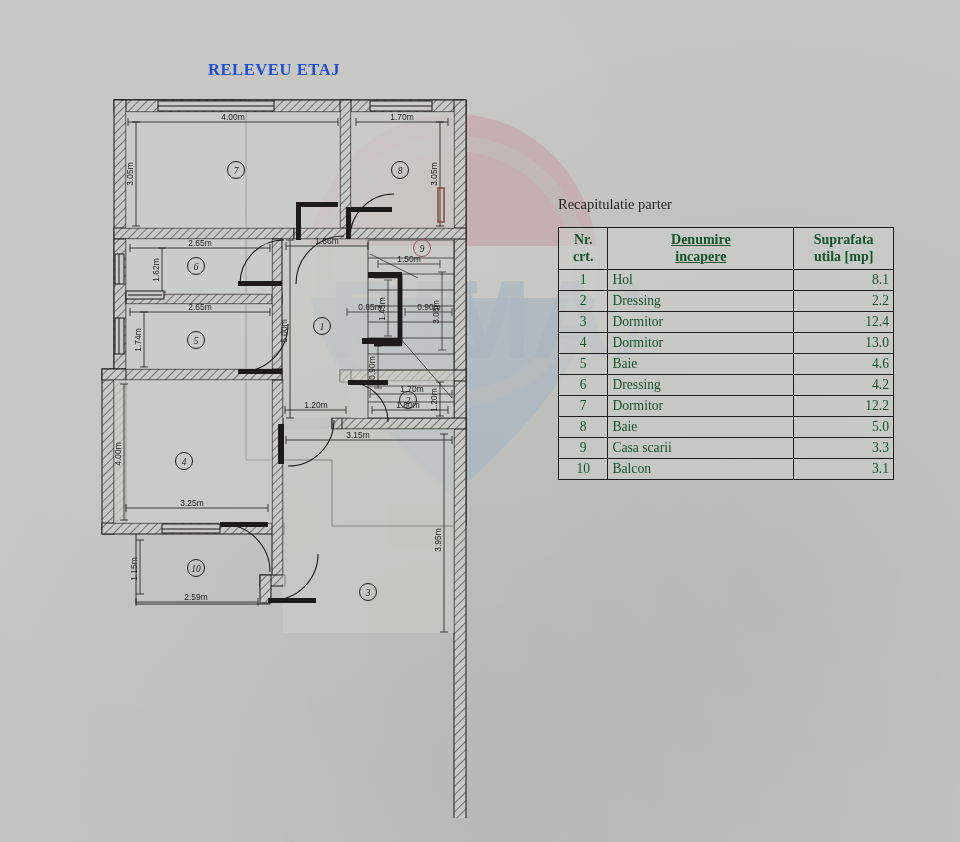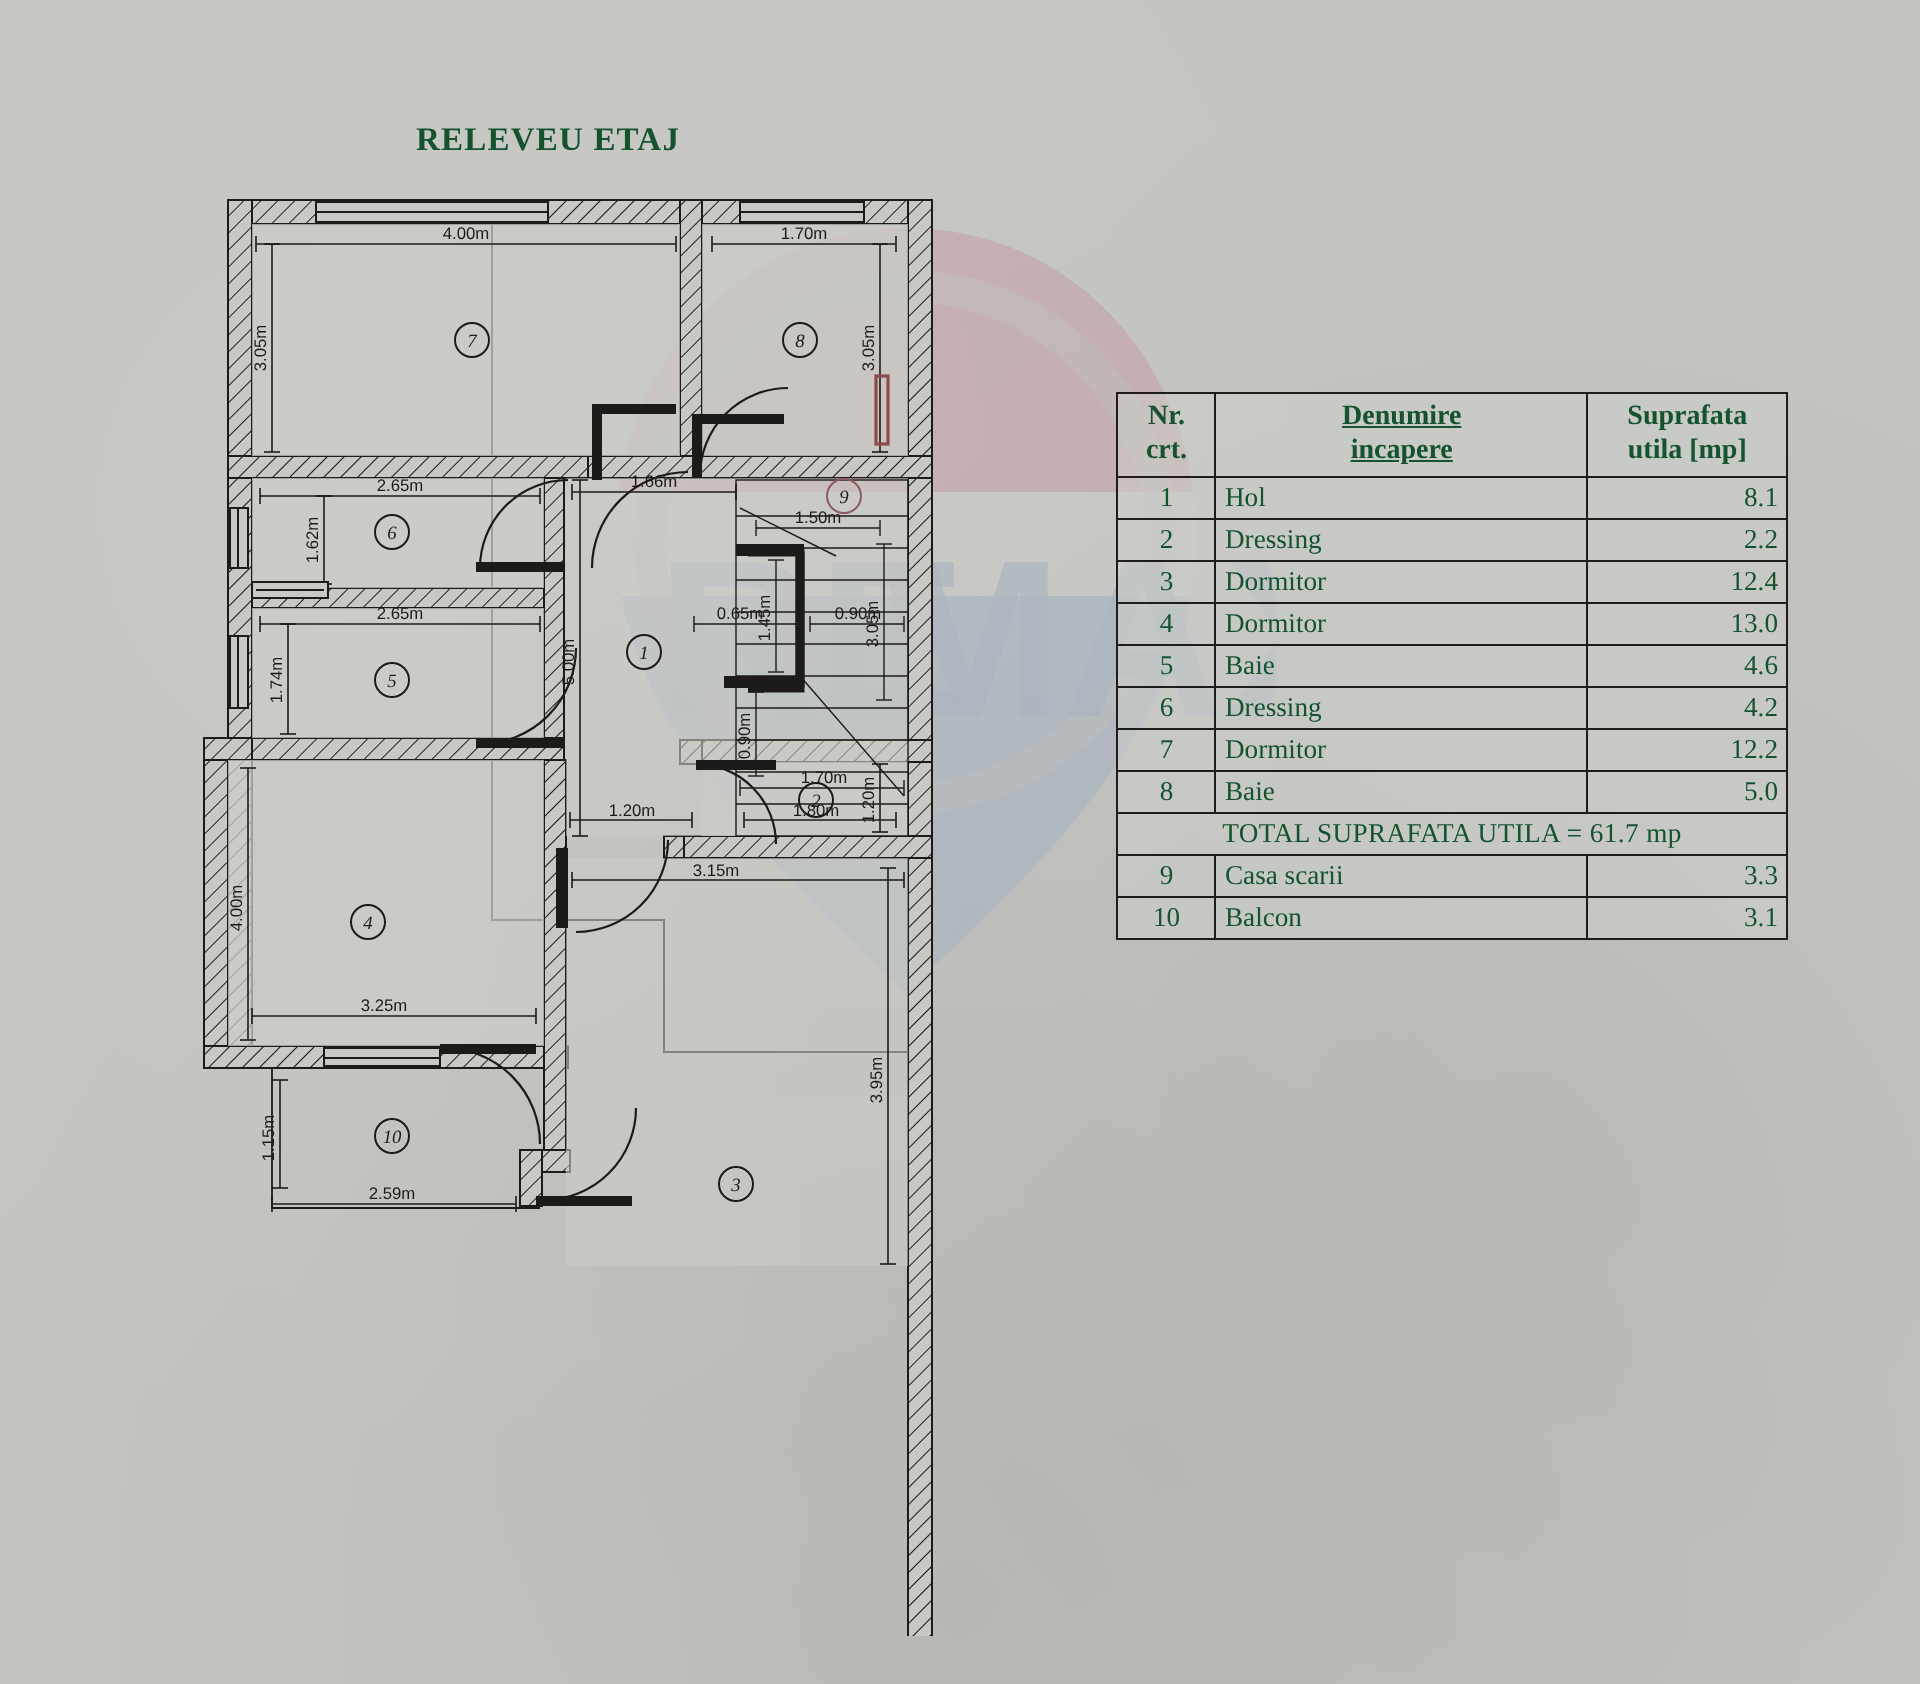--- a/index.html
+++ b/index.html
@@ -15,21 +15,21 @@
     position:absolute;inset:0;
     background:
       radial-gradient(circle at 20% 30%, rgba(255,255,255,0.06), transparent 55%),
       radial-gradient(circle at 80% 70%, rgba(0,0,0,0.045), transparent 60%),
       radial-gradient(circle at 50% 95%, rgba(0,0,0,0.05), transparent 60%);
     pointer-events:none;
   }
   #plan-title{
     position:absolute;left:208px;top:60px;
     font-size:16.5px;font-weight:bold;letter-spacing:.6px;
-    color:#14532d;
+    color:#1d4ed8;
   }
   #watermark{
     position:absolute;left:268px;top:96px;width:370px;height:660px;
     opacity:.40;pointer-events:none;
   }
   #floorplan-svg{
     position:absolute;left:100px;top:88px;
   }
   
   #recap-block{position:absolute;left:558px;top:196px;width:340px;}
@@ -402,20 +402,21 @@
   <text class="dim" x="341" y="452" text-anchor="middle" transform="rotate(-90 341 452)">3.95m</text>
 
   <text class="dim" x="21" y="366" text-anchor="middle" transform="rotate(-90 21 366)">4.00m</text>
   <text class="dim" x="92" y="417.5" text-anchor="middle">3.25m</text>
 
   <text class="dim" x="37" y="481" text-anchor="middle" transform="rotate(-90 37 481)">1.15m</text>
   <text class="dim" x="96" y="511.5" text-anchor="middle">2.59m</text>
 </svg>
 
 <div id="recap-block">
+  <div id="recap-caption">Recapitulatie parter</div>
   <table class="recap">
     <thead>
       <tr>
         <th class="h-nr">
           <span class="hdr2">Nr.</span>
           <span class="hdr2">crt.</span>
         </th>
         <th class="h-name">
           <span class="hdr2">Denumire</span>
           <span class="hdr2">incapere</span>
@@ -461,23 +462,20 @@
           <td class="c-nr">7</td>
           <td class="c-name">Dormitor</td>
           <td class="c-val">12.2</td>
         </tr>
         <tr>
           <td class="c-nr">8</td>
           <td class="c-name">Baie</td>
           <td class="c-val">5.0</td>
         </tr>
         <tr>
-          <td class="c-total" colspan="3">TOTAL SUPRAFATA UTILA = 61.7 mp</td>
-        </tr>
-        <tr>
           <td class="c-nr">9</td>
           <td class="c-name">Casa scarii</td>
           <td class="c-val">3.3</td>
         </tr>
         <tr>
           <td class="c-nr">10</td>
           <td class="c-name">Balcon</td>
           <td class="c-val">3.1</td>
         </tr>
       </tbody>

